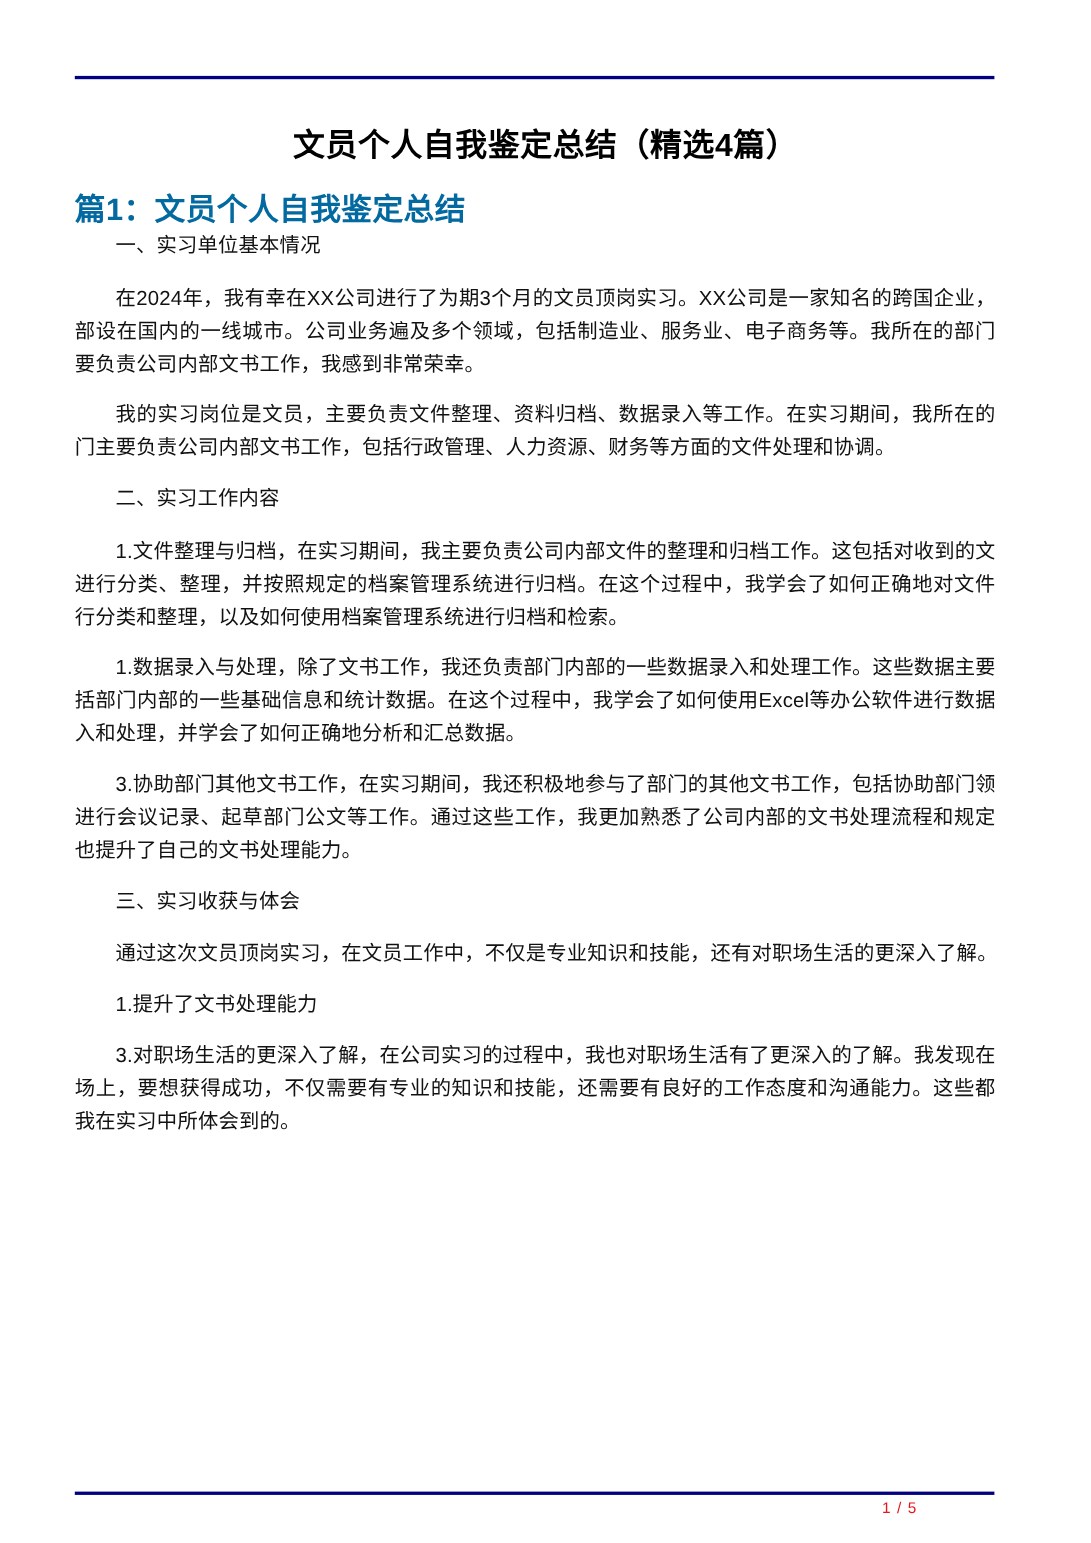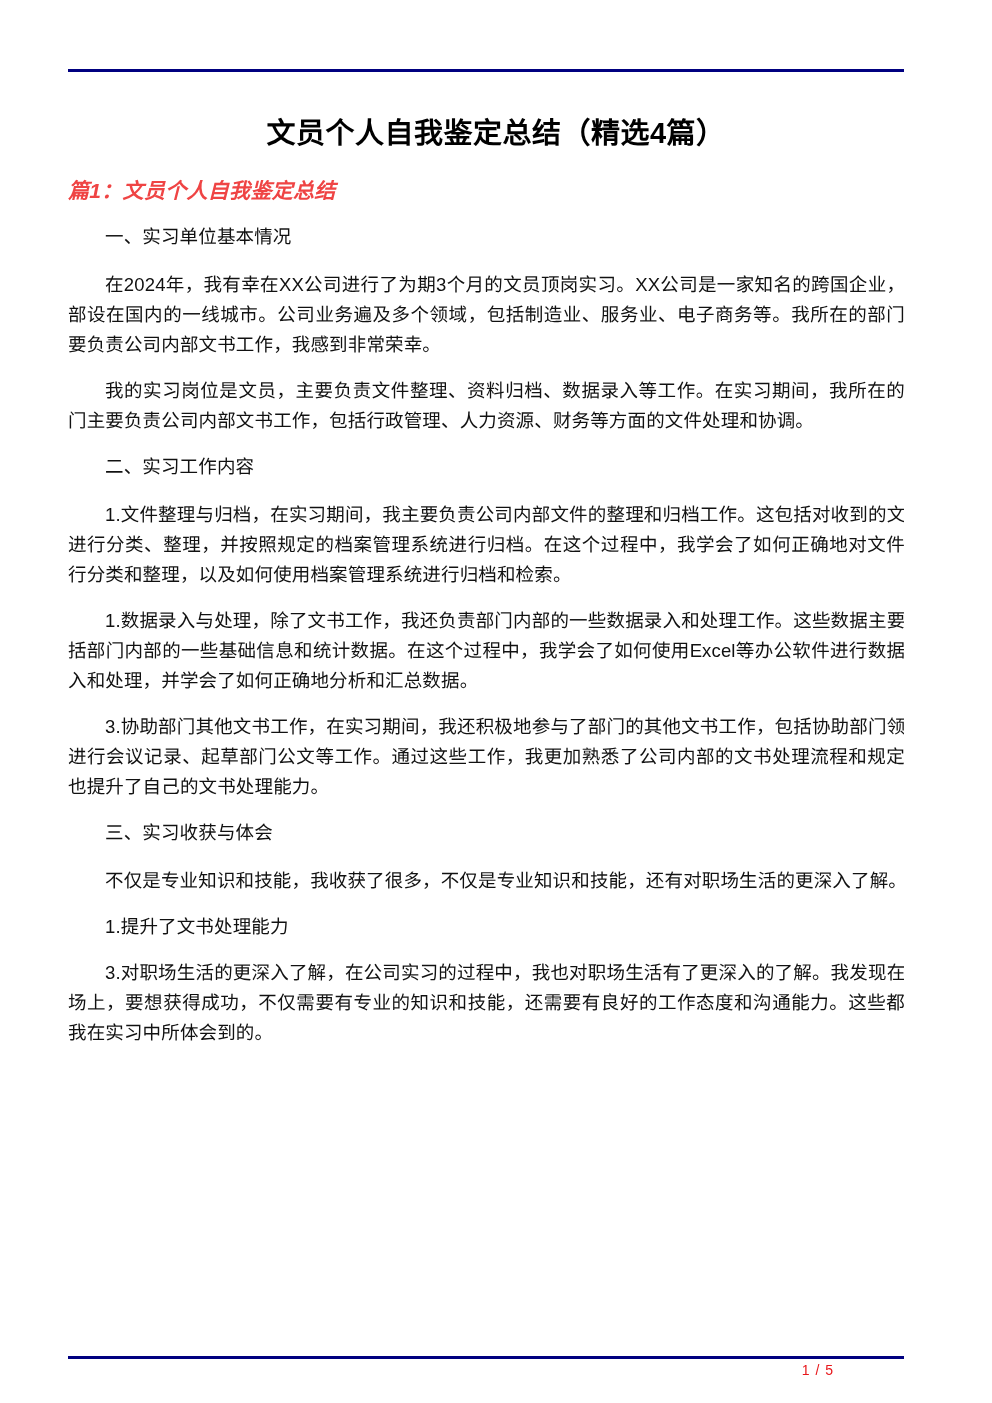--- a/index.html
+++ b/index.html
@@ -44,30 +44,29 @@
     font-weight: bold;
     text-align: center;
     color: #000000;
     letter-spacing: 0.5px;
     margin: 0 0 4px 0;
     line-height: 46px;
     white-space: nowrap;
   }
 
   .section-title {
-    font-size: 21px;
+    font-size: 28px;
     font-weight: bold;
-    color: #ef4444;
+    color: #0369a1;
     margin: 18px 0 0 0;
     line-height: 34px;
     letter-spacing: 0.3px;
-    font-style: italic;
   }
 
-  .blocks { margin-top: 14px; }
+  .blocks { }
 
   .para {
     font-size: 18.5px;
     line-height: 30px;
     color: #111111;
     margin: 0 0 16px 0;
     text-indent: 2em;
     text-align: justify;
     text-justify: inter-ideograph;
     letter-spacing: 0.15px;
@@ -104,21 +103,21 @@
 
     <div class="blocks">
         <p class="para heading">一、实习单位基本情况</p>
         <p class="para">在2024年，我有幸在XX公司进行了为期3个月的文员顶岗实习。XX公司是一家知名的跨国企业，总部设在国内的一线城市。公司业务遍及多个领域，包括制造业、服务业、电子商务等。我所在的部门主要负责公司内部文书工作，我感到非常荣幸。</p>
         <p class="para">我的实习岗位是文员，主要负责文件整理、资料归档、数据录入等工作。在实习期间，我所在的部门主要负责公司内部文书工作，包括行政管理、人力资源、财务等方面的文件处理和协调。</p>
         <p class="para heading">二、实习工作内容</p>
         <p class="para">1.文件整理与归档，在实习期间，我主要负责公司内部文件的整理和归档工作。这包括对收到的文件进行分类、整理，并按照规定的档案管理系统进行归档。在这个过程中，我学会了如何正确地对文件进行分类和整理，以及如何使用档案管理系统进行归档和检索。</p>
         <p class="para">1.数据录入与处理，除了文书工作，我还负责部门内部的一些数据录入和处理工作。这些数据主要包括部门内部的一些基础信息和统计数据。在这个过程中，我学会了如何使用Excel等办公软件进行数据录入和处理，并学会了如何正确地分析和汇总数据。</p>
         <p class="para">3.协助部门其他文书工作，在实习期间，我还积极地参与了部门的其他文书工作，包括协助部门领导进行会议记录、起草部门公文等工作。通过这些工作，我更加熟悉了公司内部的文书处理流程和规定，也提升了自己的文书处理能力。</p>
         <p class="para heading">三、实习收获与体会</p>
-        <p class="para">不仅是专业知识和技能，我收获了很多，不仅是专业知识和技能，还有对职场生活的更深入了解。</p>
+        <p class="para">通过这次文员顶岗实习，在文员工作中，不仅是专业知识和技能，还有对职场生活的更深入了解。</p>
         <p class="para">1.提升了文书处理能力</p>
         <p class="para">3.对职场生活的更深入了解，在公司实习的过程中，我也对职场生活有了更深入的了解。我发现在职场上，要想获得成功，不仅需要有专业的知识和技能，还需要有良好的工作态度和沟通能力。这些都是我在实习中所体会到的。</p>
       </div>
 
   </div>
 
   <div class="rule rule-bottom"></div>
 
   <div class="page-number">1 / 5</div>
 

